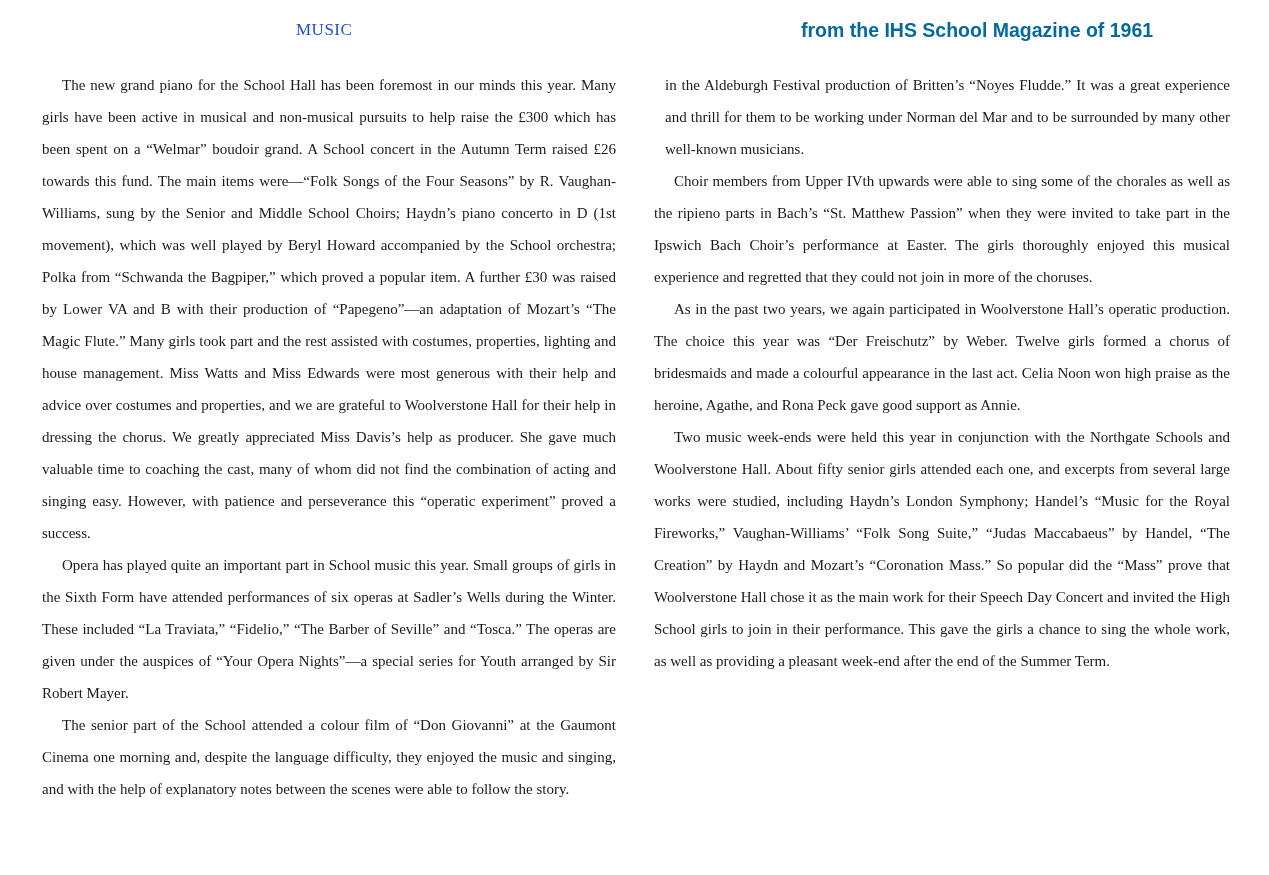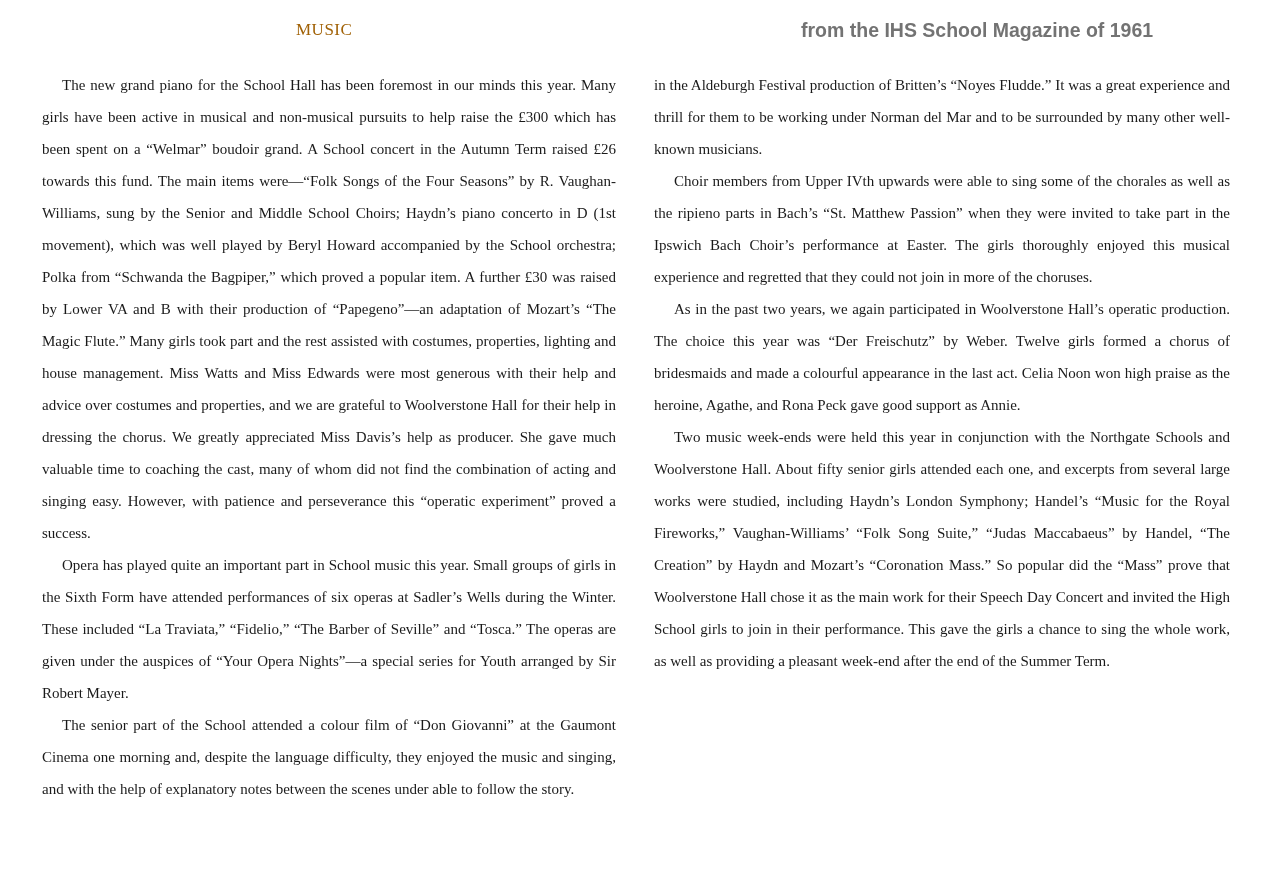--- a/index.html
+++ b/index.html
@@ -4,47 +4,47 @@
   <style>
     html, body { margin: 0; padding: 0; background: #ffffff; }
     body {
       width: 1269px; height: 875px; position: relative; overflow: hidden;
       font-family: "Liberation Serif", "DejaVu Serif", serif;
       color: #1a1a1a;
     }
     .page-title {
       position: absolute; top: 20px; left: 296px;
       font-family: "Liberation Serif", serif;
-      font-size: 17px; letter-spacing: 0.5px; color: #a16207;
+      font-size: 17px; letter-spacing: 0.5px; color: #1d4ed8;
     }
     .source-note {
       position: absolute; top: 19px; left: 801px;
       font-family: "Liberation Sans", sans-serif;
-      font-weight: bold; font-size: 19.5px; color: #737373;
+      font-weight: bold; font-size: 19.5px; color: #0369a1;
     }
     .col {
       position: absolute; top: 69px;
       font-size: 15px; line-height: 32px;
       text-align: justify;
     }
     .col-left { left: 42px; width: 574px; }
     .col-right { left: 654px; width: 576px; }
     .col p { margin: 0; text-indent: 20px; }
-    .col p.cont { text-indent: 0; }
+    .col p.cont { text-indent: 0; margin-left: 11px; }
   </style>
 </head>
 <body>
 
 <div class="page-title">MUSIC</div>
 <div class="source-note">from the IHS School Magazine of 1961</div>
 
 <div class="col col-left">
   <p>The new grand piano for the School Hall has been foremost in our minds this year. Many girls have been active in musical and non-musical pursuits to help raise the £300 which has been spent on a “Welmar” boudoir grand. A School concert in the Autumn Term raised £26 towards this fund. The main items were—“Folk Songs of the Four Seasons” by R. Vaughan-Williams, sung by the Senior and Middle School Choirs; Haydn’s piano concerto in D (1st movement), which was well played by Beryl Howard accompanied by the School orchestra; Polka from “Schwanda the Bagpiper,” which proved a popular item. A further £30 was raised by Lower VA and B with their production of “Papegeno”—an adaptation of Mozart’s “The Magic Flute.” Many girls took part and the rest assisted with costumes, properties, lighting and house management. Miss Watts and Miss Edwards were most generous with their help and advice over costumes and properties, and we are grateful to Woolverstone Hall for their help in dressing the chorus. We greatly appreciated Miss Davis’s help as producer. She gave much valuable time to coaching the cast, many of whom did not find the combination of acting and singing easy. However, with patience and perseverance this “operatic experiment” proved a success.</p>
   <p>Opera has played quite an important part in School music this year. Small groups of girls in the Sixth Form have attended performances of six operas at Sadler’s Wells during the Winter. These included “La Traviata,” “Fidelio,” “The Barber of Seville” and “Tosca.” The operas are given under the auspices of “Your Opera Nights”—a special series for Youth arranged by Sir Robert Mayer.</p>
-  <p>The senior part of the School attended a colour film of “Don Giovanni” at the Gaumont Cinema one morning and, despite the language difficulty, they enjoyed the music and singing, and with the help of explanatory notes between the scenes under able to follow the story.</p>
+  <p>The senior part of the School attended a colour film of “Don Giovanni” at the Gaumont Cinema one morning and, despite the language difficulty, they enjoyed the music and singing, and with the help of explanatory notes between the scenes were able to follow the story.</p>
 </div>
 
 <div class="col col-right">
   <p class="cont">in the Aldeburgh Festival production of Britten’s “Noyes Fludde.” It was a great experience and thrill for them to be working under Norman del Mar and to be surrounded by many other well-known musicians.</p>
   <p>Choir members from Upper IVth upwards were able to sing some of the chorales as well as the ripieno parts in Bach’s “St. Matthew Passion” when they were invited to take part in the Ipswich Bach Choir’s performance at Easter. The girls thoroughly enjoyed this musical experience and regretted that they could not join in more of the choruses.</p>
   <p>As in the past two years, we again participated in Woolverstone Hall’s operatic production. The choice this year was “Der Freischutz” by Weber. Twelve girls formed a chorus of bridesmaids and made a colourful appearance in the last act. Celia Noon won high praise as the heroine, Agathe, and Rona Peck gave good support as Annie.</p>
   <p>Two music week-ends were held this year in conjunction with the Northgate Schools and Woolverstone Hall. About fifty senior girls attended each one, and excerpts from several large works were studied, including Haydn’s London Symphony; Handel’s “Music for the Royal Fireworks,” Vaughan-Williams’ “Folk Song Suite,” “Judas Maccabaeus” by Handel, “The Creation” by Haydn and Mozart’s “Coronation Mass.” So popular did the “Mass” prove that Woolverstone Hall chose it as the main work for their Speech Day Concert and invited the High School girls to join in their performance. This gave the girls a chance to sing the whole work, as well as providing a pleasant week-end after the end of the Summer Term.</p>
 </div>
 
 </body></html>

